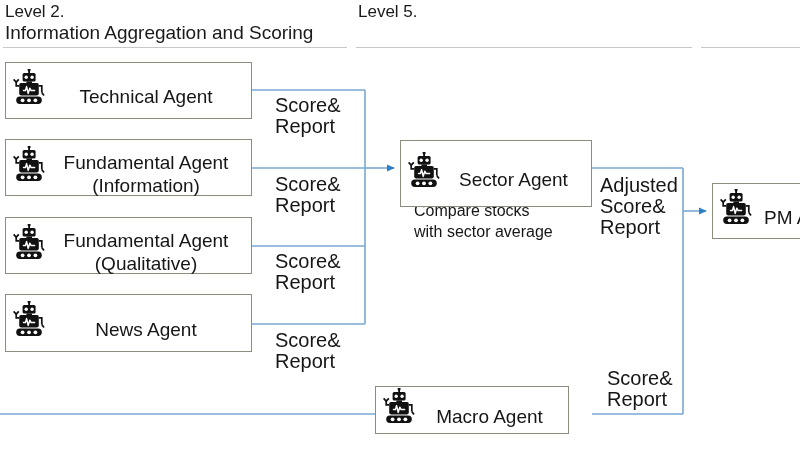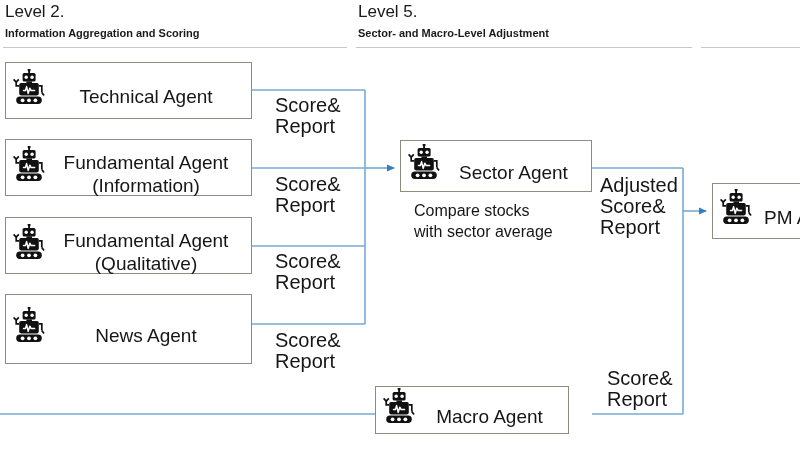--- a/index.html
+++ b/index.html
@@ -13,21 +13,21 @@
     position:relative;
   }
   #stage{position:relative;width:800px;height:450px;overflow:hidden;}
 
   
   .level-head{position:absolute;white-space:nowrap;}
   .level-head .lvl-num{
     font-size:17px;line-height:21px;color:#1a1a1a;
   }
   .level-head .lvl-sub{
-    font-size:11px;line-height:22px;color:#1a1a1a;font-weight:bold;
+    font-size:19px;line-height:22px;color:#1a1a1a;
   }
   .level-rule{
     position:absolute;height:1px;background:#c8c8c8;
   }
 
   
   .abox{
     position:absolute;
     background:#ffffff;
     border:1.4px solid #8d8d7d;
@@ -92,21 +92,20 @@
   </svg>
 
   <div class="level-head" style="left:5px;top:1px;">
     <div class="lvl-num">Level 2.</div>
     <div class="lvl-sub">Information Aggregation and Scoring</div>
   </div>
   <div class="level-rule" style="left:3px;top:47px;width:344px;"></div>
 
   <div class="level-head" style="left:358px;top:1px;">
     <div class="lvl-num">Level 5.</div>
-    <div class="lvl-sub">Sector- and Macro-Level Adjustment</div>
   </div>
   <div class="level-rule" style="left:356px;top:47px;width:336px;"></div>
 
   <div class="level-rule" style="left:701px;top:47px;width:99px;"></div>
 
   <div class="abox" style="left:5px;top:62px;width:247px;height:57px;">
     <span class="rbt">
       <svg width="36" height="40" viewBox="0 0 36 40" xmlns="http://www.w3.org/2000/svg">
         <g fill="#111111">
           <rect x="17.2" y="0.5" width="1.8" height="3.6"></rect>
@@ -187,21 +186,21 @@
           <circle cx="24.4" cy="31.3" r="1.9" fill="#ffffff"></circle>
         </g>
       </svg>
     </span>
     <span class="alabel">
       <span>Fundamental Agent</span>
       <span class="l2">(Qualitative)</span>
     </span>
   </div>
 
-  <div class="abox" style="left:5px;top:294px;width:247px;height:70px;">
+  <div class="abox" style="left:5px;top:294px;width:247px;height:58px;">
     <span class="rbt">
       <svg width="36" height="40" viewBox="0 0 36 40" xmlns="http://www.w3.org/2000/svg">
         <g fill="#111111">
           <rect x="17.2" y="0.5" width="1.8" height="3.6"></rect>
           <circle cx="18.1" cy="0.9" r="1.5"></circle>
           <rect x="11.6" y="4" width="13" height="8.6" rx="1.6"></rect>
           <circle cx="15.2" cy="8.3" r="1.7" fill="#ffffff"></circle>
           <circle cx="21.1" cy="8.3" r="1.7" fill="#ffffff"></circle>
           <rect x="15.4" y="12.4" width="5.6" height="1.8"></rect>
           <rect x="8.2" y="14" width="19.6" height="12.4" rx="1.8"></rect>
@@ -216,21 +215,21 @@
           <circle cx="18" cy="31.3" r="1.9" fill="#ffffff"></circle>
           <circle cx="24.4" cy="31.3" r="1.9" fill="#ffffff"></circle>
         </g>
       </svg>
     </span>
     <span class="alabel">
       <span>News Agent</span>
     </span>
   </div>
 
-  <div class="abox" style="left:400px;top:140px;width:192px;height:52px;">
+  <div class="abox" style="left:400px;top:140px;width:192px;height:67px;">
     <span class="rbt">
       <svg width="36" height="40" viewBox="0 0 36 40" xmlns="http://www.w3.org/2000/svg">
         <g fill="#111111">
           <rect x="17.2" y="0.5" width="1.8" height="3.6"></rect>
           <circle cx="18.1" cy="0.9" r="1.5"></circle>
           <rect x="11.6" y="4" width="13" height="8.6" rx="1.6"></rect>
           <circle cx="15.2" cy="8.3" r="1.7" fill="#ffffff"></circle>
           <circle cx="21.1" cy="8.3" r="1.7" fill="#ffffff"></circle>
           <rect x="15.4" y="12.4" width="5.6" height="1.8"></rect>
           <rect x="8.2" y="14" width="19.6" height="12.4" rx="1.8"></rect>

